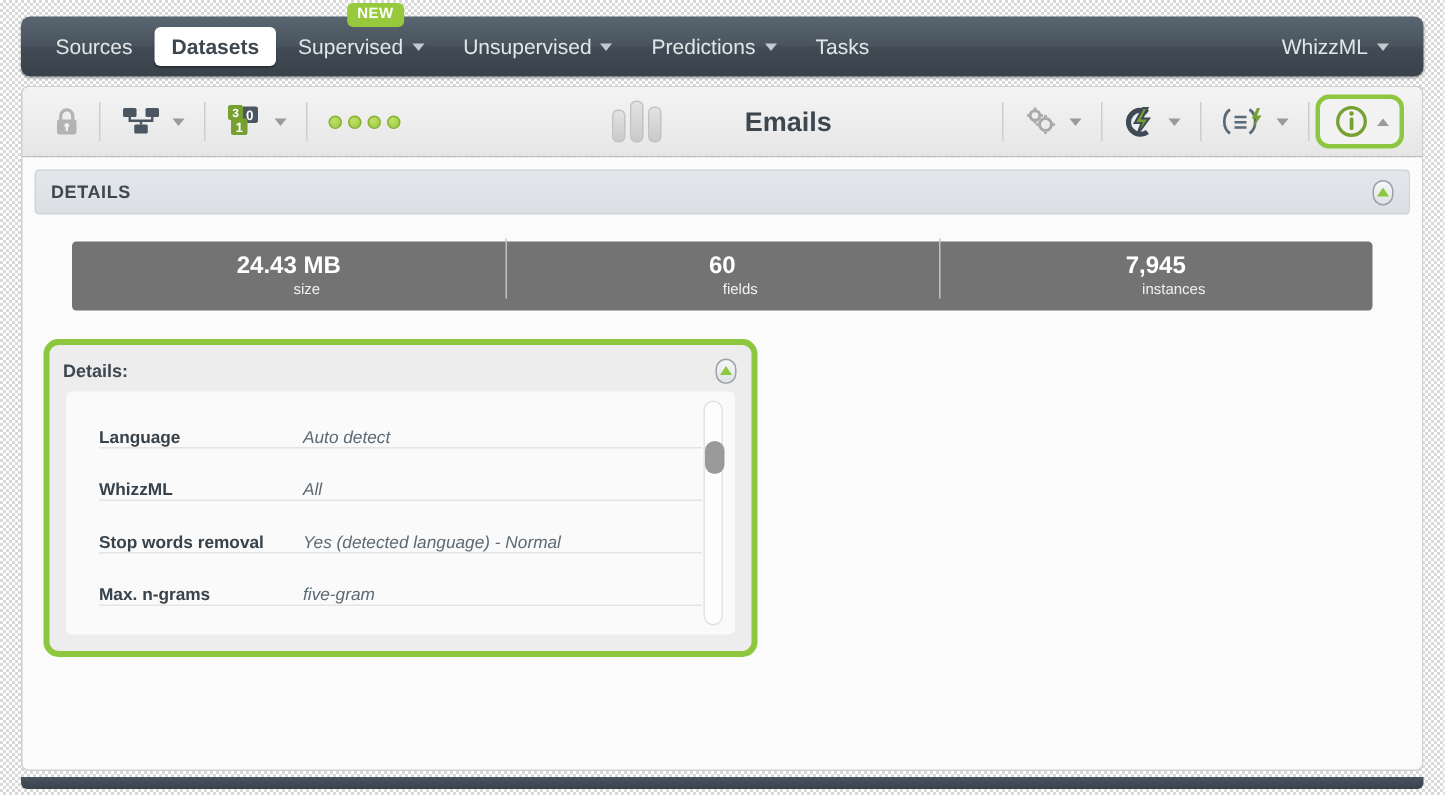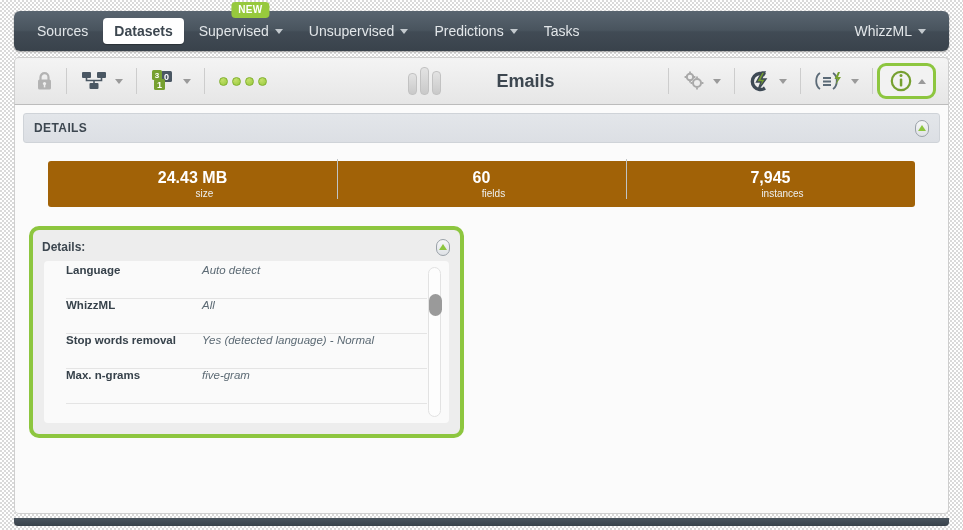--- a/index.html
+++ b/index.html
@@ -201,21 +201,21 @@
     width: 0; height: 0;
     border-left: 4px solid transparent;
     border-right: 4px solid transparent;
     border-bottom: 6px solid #8dc63f;
   }
 
   
   .stats {
     margin: 18px 25px 0 25px;
     height: 46px;
-    background: #a16207;
+    background: #737373;
     border-radius: 3px;
     display: flex;
     align-items: center;
   }
   .stat {
     flex: 1 1 0;
     text-align: center;
     color: #ffffff;
     position: relative;
   }
@@ -226,21 +226,21 @@
     height: 40px; width: 1px;
     background: #bfc4c6;
   }
   .stat .v { font-size: 16px; font-weight: bold; line-height: 18px; }
   .stat .k { font-size: 10px; line-height: 13px; color: #eef0f0; padding-left: 24px; }
 
   
   .details-outer {
     position: absolute;
     left: 29px; top: 226px;
-    width: 435px; height: 212px;
+    width: 476px; height: 212px;
     border: 4px solid #8dc63f;
     border-radius: 10px;
     box-sizing: border-box;
     background: #ededed;
     padding: 5px;
   }
   .details-head {
     height: 24px;
     display: flex;
     align-items: center;
@@ -258,21 +258,21 @@
     border-radius: 4px;
     height: 162px;
     margin: 2px 6px 0 6px;
     box-sizing: border-box;
     padding: 3px 0 0 0;
     overflow: hidden;
   }
   .row {
     height: 34px;
     display: flex;
-    align-items: flex-start;
+    align-items: flex-end;
     margin: 0 22px 0 22px;
     border-bottom: 1px solid #e4e4e4;
   }
   .row:last-child { border-bottom: 1px solid #e4e4e4; }
   .row .rk {
     width: 136px;
     font-size: 11.5px;
     font-weight: bold;
     color: #37424b;
   }

